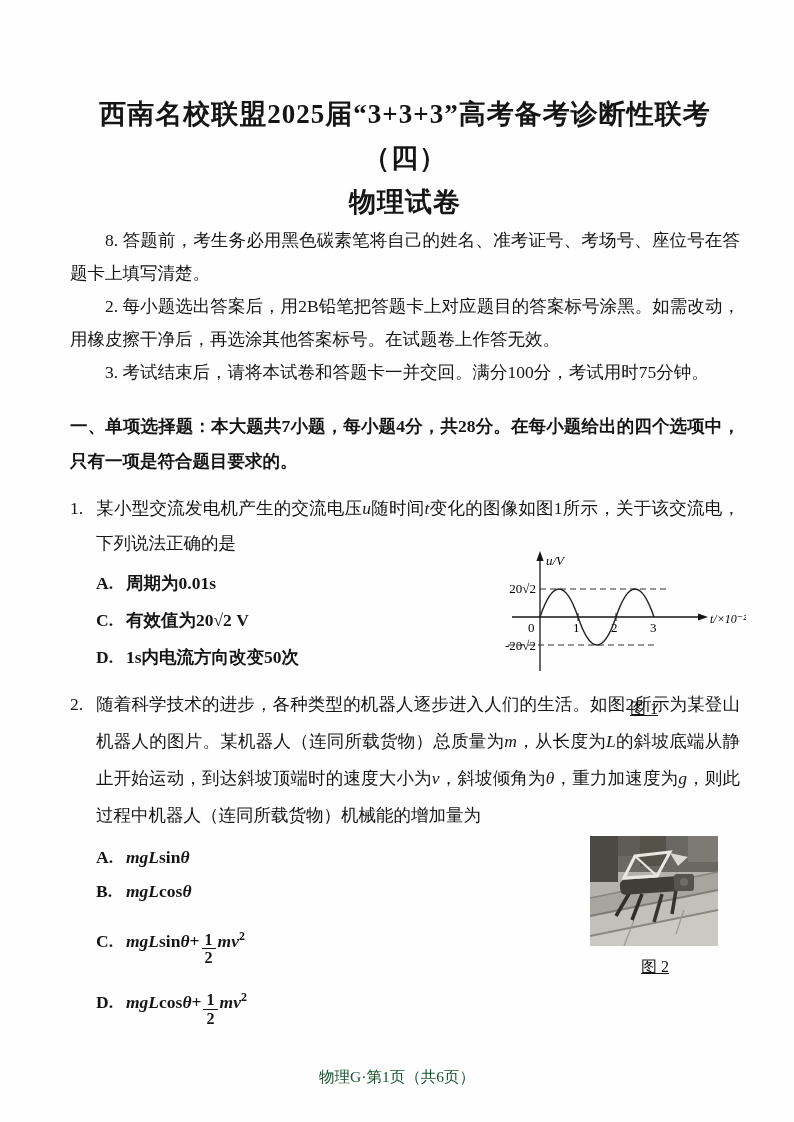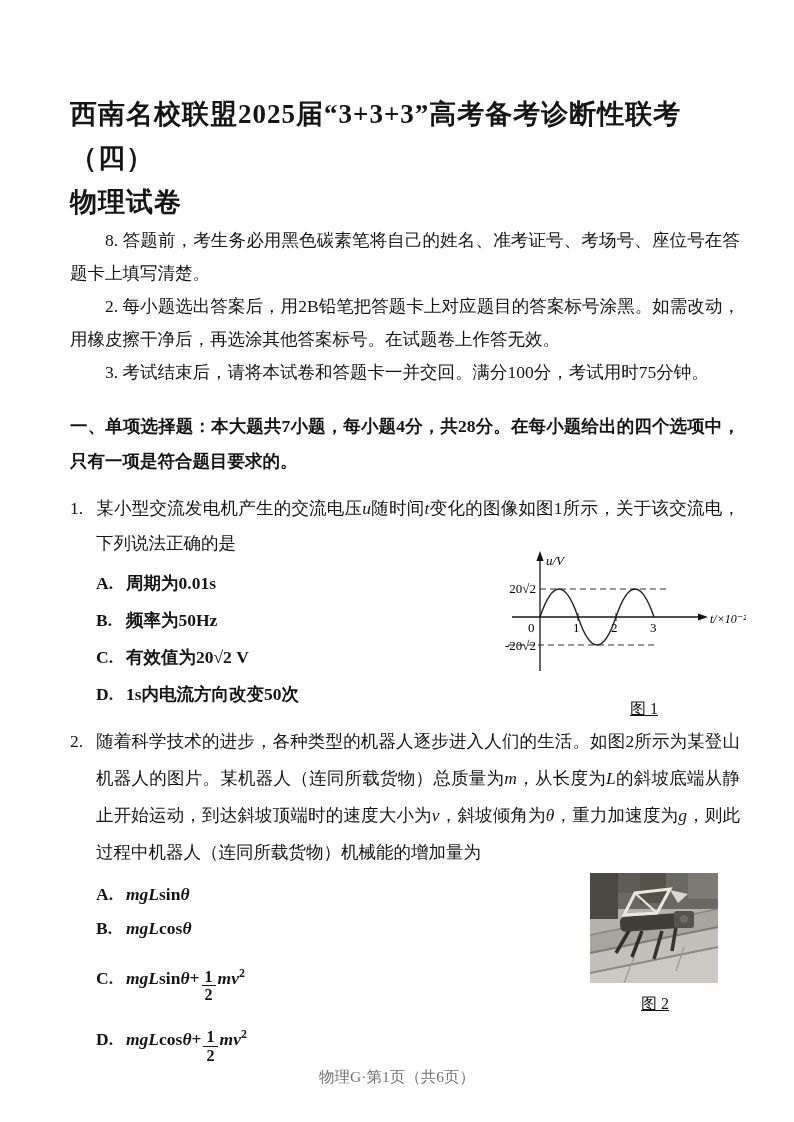--- a/index.html
+++ b/index.html
@@ -6,21 +6,21 @@
   .page{
     position:relative;
     width:794px;height:1122px;
     margin:0 auto;
     background:#fefefe;
     font-family:"Liberation Serif","DejaVu Serif",serif;
     color:#151515;
     overflow:hidden;
   }
   .content{position:absolute;left:70px;right:54px;top:0;}
-  .title{margin-top:92px;font-weight:700;font-size:27px;line-height:44px;letter-spacing:1px;}
+  .title{margin-top:92px;text-align:center;font-weight:700;font-size:27px;line-height:44px;letter-spacing:1px;}
   .notice-head{margin-top:26px;font-weight:700;font-size:18px;line-height:26px;}
   .notice-para{margin:0;font-size:17.5px;line-height:33px;text-indent:2em;text-align:justify;}
   .section-head{margin-top:20px;font-weight:700;font-size:17.5px;line-height:35px;text-align:justify;}
   .question{position:relative;font-size:17.5px;line-height:35px;}
   #q1{margin-top:12px;}
   #q2{margin-top:10px;line-height:37px;}
   .qtext{padding-left:26px;text-indent:-26px;text-align:justify;margin:0;}
   .qnum{display:inline-block;width:26px;text-indent:0;}
   .opts{padding-left:26px;margin-top:4px;font-weight:bold;}
   .opt{line-height:37px;white-space:nowrap;}
@@ -33,21 +33,21 @@
   .var{font-style:italic;}
   .sup{font-size:0.68em;vertical-align:0.6em;}
   .frac{display:inline-block;vertical-align:-1.0em;text-align:center;margin:0 2px;line-height:1.1;font-size:0.92em;}
   .frac .num{display:block;border-bottom:1.3px solid #151515;padding:0 3px;}
   .frac .den{display:block;}
   .figure1{position:absolute;top:56px;right:-6px;width:252px;}
   .figcap{text-align:center;font-size:16px;margin-top:2px;text-decoration:underline;}
   .figure1 .figcap{padding-left:48px;margin-top:0;}
   .figure2{position:absolute;top:150px;right:20px;width:130px;}
   .photo-frame{width:128px;height:110px;overflow:hidden;background:#b9b7b2;}
-  .footer{position:absolute;left:0;right:0;bottom:34px;text-align:center;font-size:15.5px;color:#737373;}
+  .footer{position:absolute;left:0;right:0;bottom:34px;text-align:center;font-size:15.5px;color:#14532d;}
   svg text{font-family:"Liberation Serif","DejaVu Serif",serif;}
 </style>
 </head>
 <body>
 
 <div class="page">
   <div class="content">
 
     <div class="title">
       <div>西南名校联盟2025届“3+3+3”高考备考诊断性联考（四）</div>
@@ -59,23 +59,20 @@
     <p class="notice-para">3. 考试结束后，请将本试卷和答题卡一并交回。满分100分，考试用时75分钟。</p>
 
     <div class="section-head">一、单项选择题：本大题共7小题，每小题4分，共28分。在每小题给出的四个选项中，只有一项是符合题目要求的。</div>
 
     <div class="question" id="q1">
       <p class="qtext"><span class="qnum">1.</span><span><span>某小型交流发电机产生的交流电压</span><span class="var">u</span><span>随时间</span><span class="var">t</span><span>变化的图像如图1所示，关于该交流电，下列说法正确的是</span></span></p>
 
       <div class="opts">
         <div class="opt">
           <span class="optlabel">A.</span><span>周期为0.01s</span>
-        </div>
-        <div class="opt">
-          <span class="optlabel">B.</span><span>频率为50Hz</span>
         </div>
         <div class="opt">
           <span class="optlabel">C.</span><span>有效值为20√2 V</span>
         </div>
         <div class="opt">
           <span class="optlabel">D.</span><span>1s内电流方向改变50次</span>
         </div>
       </div>
 
       <div class="figure1">

